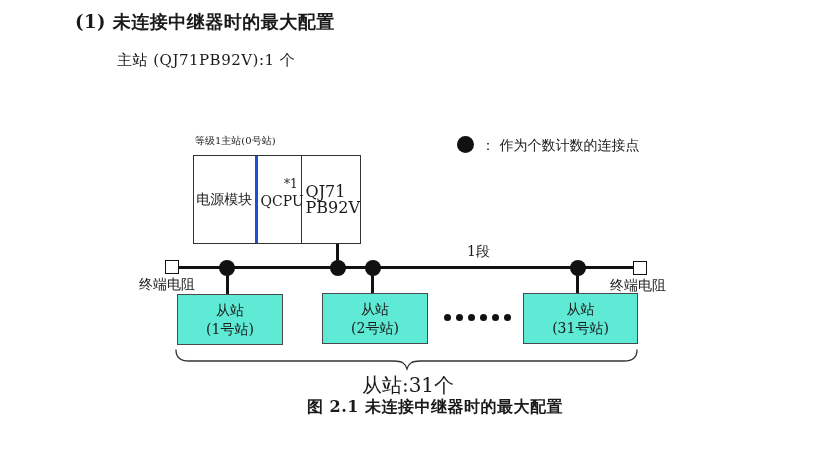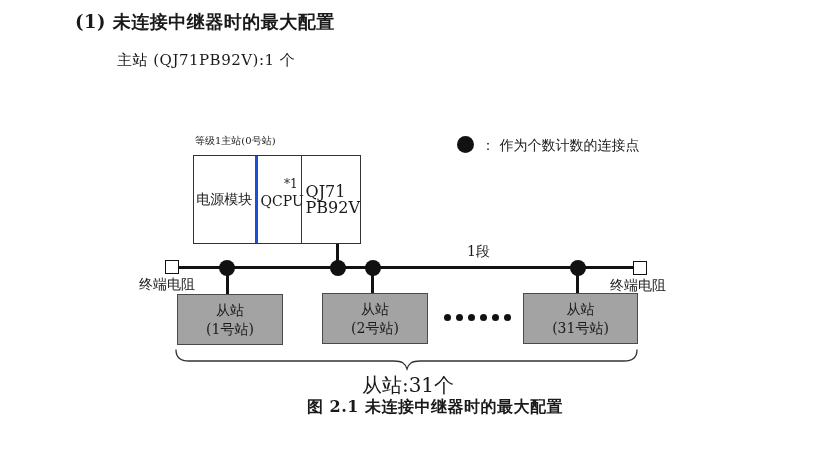--- a/index.html
+++ b/index.html
@@ -30,21 +30,21 @@
   .term-left{left:165px;top:260px;}
   .term-right{left:633px;top:261px;}
   .term-label{font-size:14px;}
   .term-label-left{left:139px;top:276px;}
   .term-label-right{left:610px;top:277px;}
   .segment-label{left:447px;top:243px;font-size:14px;margin-left:20px;}
 
   .conn-dot{width:16px;height:16px;border-radius:50%;background:#111;z-index:2;}
   .vline{width:3px;background:#111;}
 
-  .slave-box{border:1px solid #4a4a4a;box-sizing:border-box;display:flex;flex-direction:column;align-items:center;justify-content:center;font-size:14px;line-height:19px;background:#a3a3a3;}
+  .slave-box{border:1px solid #4a4a4a;box-sizing:border-box;display:flex;flex-direction:column;align-items:center;justify-content:center;font-size:14px;line-height:19px;background:#5eead4;}
   .slave-1{left:177px;top:294px;width:106px;height:51px;}
   .slave-2{left:322px;top:293px;width:106px;height:51px;}
   .slave-31{left:523px;top:293px;width:115px;height:51px;}
 
   .edots{left:444px;top:314px;display:flex;gap:5px;}
   .edot{width:7px;height:7px;border-radius:50%;background:#111;}
 
   .brace{left:175px;top:349px;}
   .slave-total{left:352px;top:372px;width:112px;text-align:center;font-size:20px;}
 

